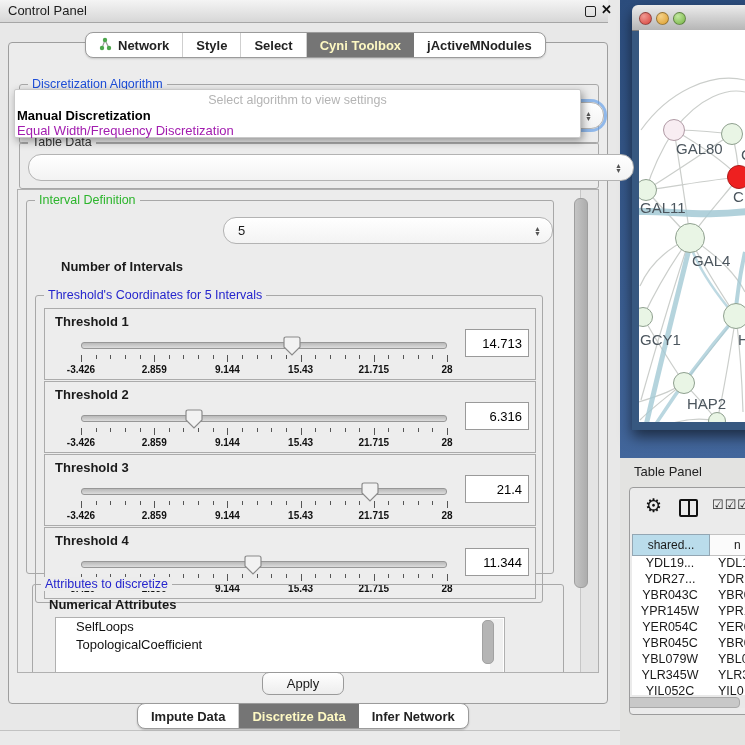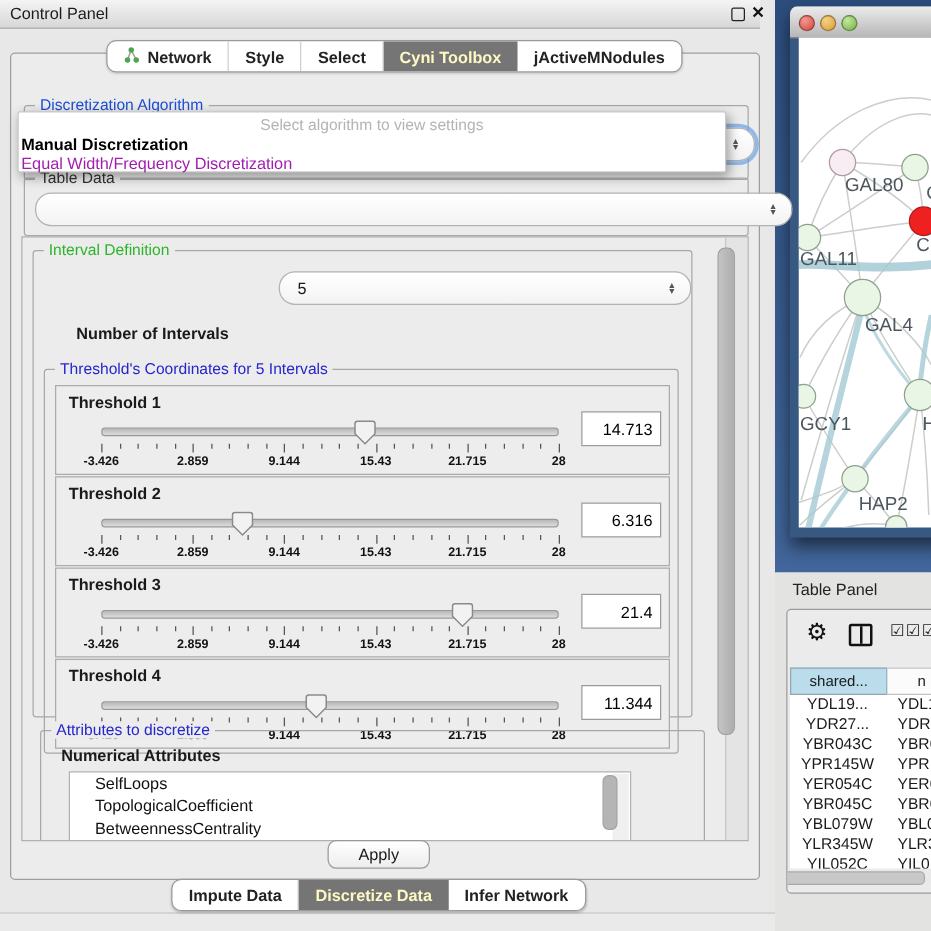--- a/index.html
+++ b/index.html
@@ -371,21 +371,20 @@
         </div>
       </div>
 
       <div class="group" style="left:14px;top:394px;width:530px;height:300px;">
         <span class="legend blue">Attributes to discretize</span>
         <span class="boldlab" style="position:absolute;left:16px;top:12px;">Numerical Attributes</span>
         <div id="attr-list">
           <div id="attr-items">
               <div class="attr-item">SelfLoops</div>
               <div class="attr-item">TopologicalCoefficient</div>
-              <div class="attr-item">BetweennessCentrality</div>
             </div>
           <div id="attr-vsb">
               <div class="thumb"></div>
             </div>
         </div>
       </div>
 
       <div id="outer-vsb">
         <div class="thumb"></div>
       </div>

